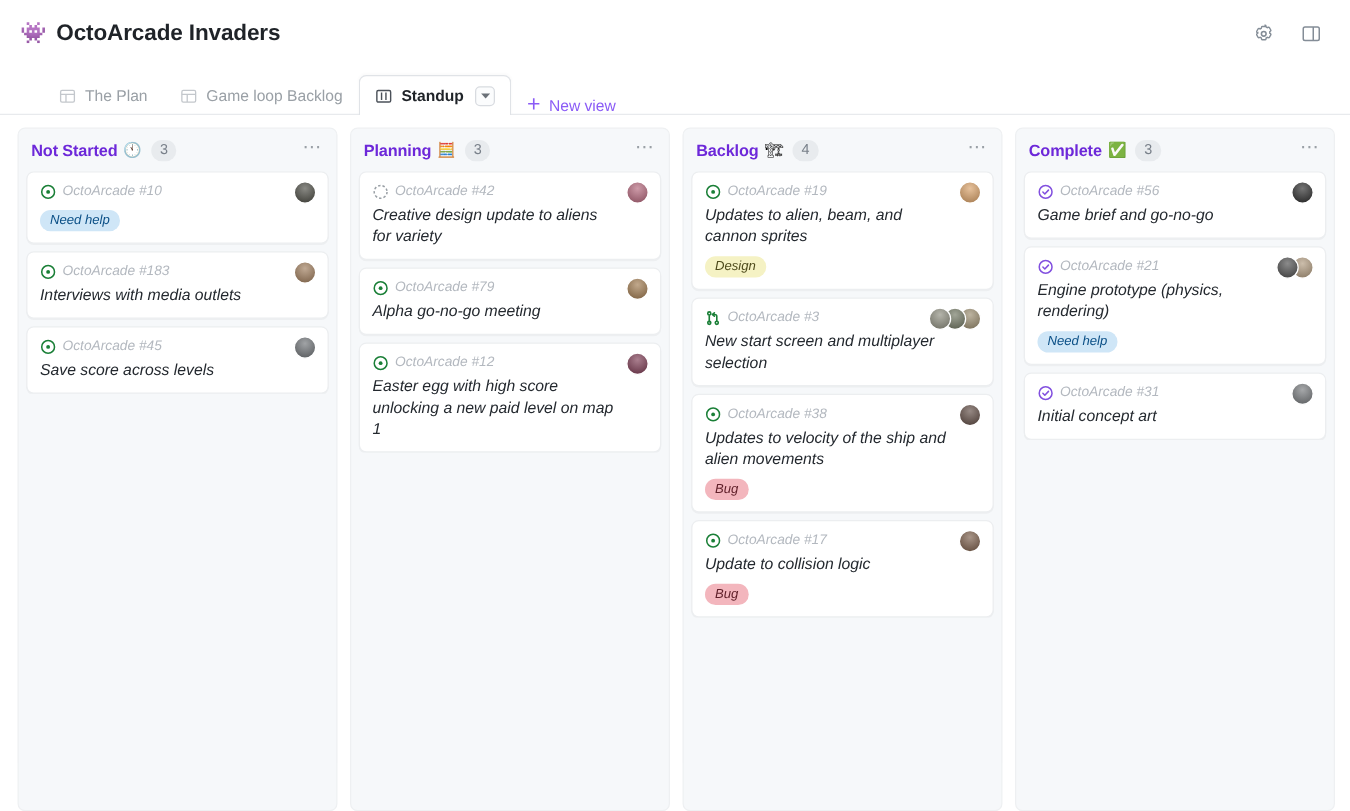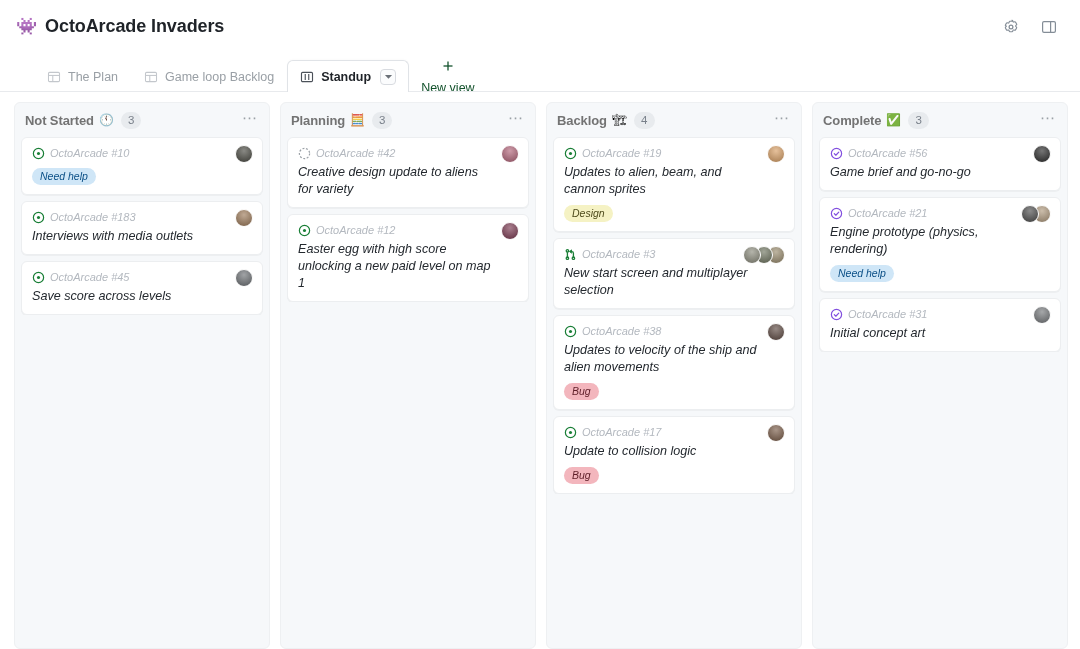--- a/index.html
+++ b/index.html
@@ -95,23 +95,23 @@
     width: 16px; height: 16px;
     margin-left: 2px;
     display: flex; align-items: center; justify-content: center;
     border: 1px solid #d8dbe0;
     border-radius: 4px;
     background: #fbfcfd;
     color: #6b7178;
     cursor: pointer;
   }
   .tab-new {
-    display: flex; align-items: center; gap: 6px;
+    display: flex; align-items: flex-end; gap: 6px;
     height: 32px; padding: 0 12px;
-    font-size: 12.5px; color: #14532d; cursor: pointer; flex-direction: column;
+    font-size: 12.5px; color: #8b5cf6; cursor: pointer;
   }
 
   
   .board {
     display: flex;
     gap: 10px;
     padding: 10px 0 0 14px;
     height: calc(649px - 56px - 36px);
     background: #ffffff;
     align-items: flex-start;
@@ -130,21 +130,21 @@
   .col-head {
     display: flex;
     align-items: center;
     height: 34px;
     padding: 0 8px 0 10px;
     flex: 0 0 auto;
   }
   .col-title {
     font-size: 13px;
     font-weight: bold;
-    color: #737373;
+    color: #6d28d9;
     letter-spacing: -0.1px;
   }
   .col-emoji { font-size: 12px; margin-left: 5px; line-height: 1; }
   .col-count {
     margin-left: 7px;
     font-size: 11.5px;
     color: #79808a;
     background: #e8ebee;
     border-radius: 9px;
     padding: 1px 7px;
@@ -382,20 +382,35 @@
           </div>
         </div>
         <div class="card">
           <div class="card-top">
             <span class="state-ico">
               <svg width="13" height="13" viewBox="0 0 16 16" fill="none" stroke="#1a7f37" stroke-width="1.5">
                 <circle cx="8" cy="8" r="6.3"></circle>
                 <circle cx="8" cy="8" r="1.9" fill="#1a7f37" stroke="none"></circle>
               </svg>
             </span>
+            <span class="card-ref">OctoArcade #79</span>
+          </div>
+          <div class="card-title">Alpha go-no-go meeting</div>
+          <div class="avatars">
+            <span class="avatar" style="background:radial-gradient(circle at 50% 30%, rgba(255,255,255,0.35), rgba(0,0,0,0.25)), #a07a4e;"></span>
+          </div>
+        </div>
+        <div class="card">
+          <div class="card-top">
+            <span class="state-ico">
+              <svg width="13" height="13" viewBox="0 0 16 16" fill="none" stroke="#1a7f37" stroke-width="1.5">
+                <circle cx="8" cy="8" r="6.3"></circle>
+                <circle cx="8" cy="8" r="1.9" fill="#1a7f37" stroke="none"></circle>
+              </svg>
+            </span>
             <span class="card-ref">OctoArcade #12</span>
           </div>
           <div class="card-title">Easter egg with high score unlocking a new paid level on map 1</div>
           <div class="avatars">
             <span class="avatar" style="background:radial-gradient(circle at 50% 30%, rgba(255,255,255,0.35), rgba(0,0,0,0.25)), #7c3a52;"></span>
           </div>
         </div>
       </div>
     </div>
     <div class="column">

